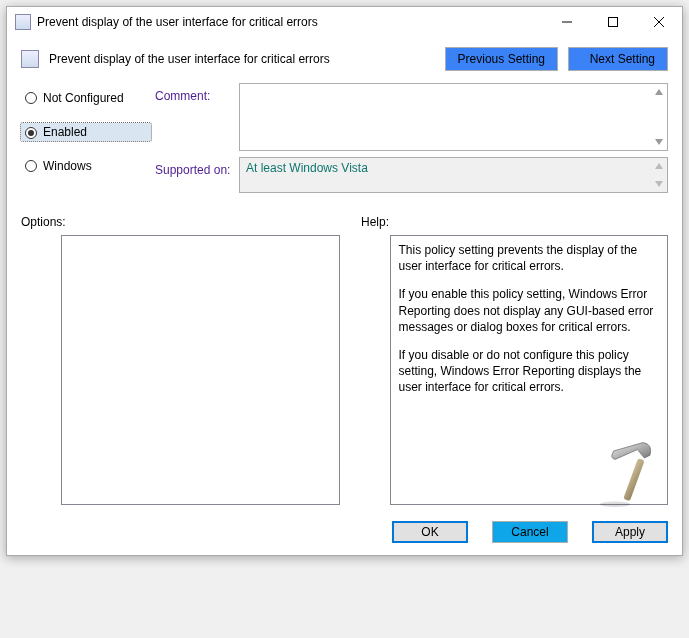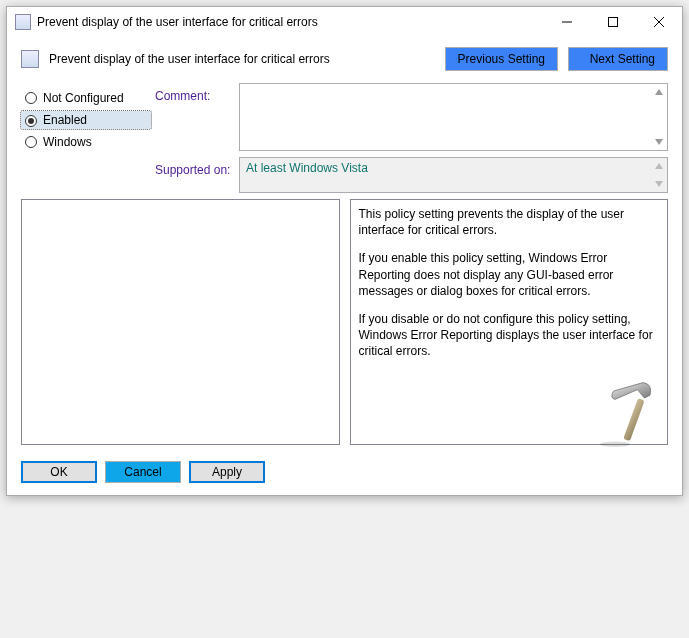--- a/index.html
+++ b/index.html
@@ -1,43 +1,43 @@
 <!DOCTYPE html>
 <html><head>
 <meta charset="utf-8">
 <style>
 * { box-sizing: border-box; margin: 0; padding: 0; font-family: "Segoe UI", Tahoma, sans-serif; font-size: 12px; }
 body { background: #f0f0f0; width: 689px; height: 638px; overflow: hidden; }
-.window { position: absolute; left: 6px; top: 6px; width: 677px; height: 490px; background: #fff; border: 1px solid #aaa; box-shadow: 0 2px 10px rgba(0,0,0,0.3); display: flex; flex-direction: column; }
+.window { position: absolute; left: 6px; top: 6px; width: 677px; height: 550px; background: #fff; border: 1px solid #aaa; box-shadow: 0 2px 10px rgba(0,0,0,0.3); display: flex; flex-direction: column; }
 .titlebar { height: 30px; display: flex; align-items: center; padding: 0 0 0 8px; background: #fff; }
 .titlebar .icon { width: 16px; height: 16px; margin-right: 6px; }
 .titlebar .title { flex: 1; color: #000; font-size: 12px; }
 .winbtns { display: flex; height: 30px; }
 .winbtn { width: 46px; height: 30px; display: flex; align-items: center; justify-content: center; }
 .content { flex: 1; display: flex; flex-direction: column; padding: 0; }
 .row-top { display: flex; align-items: center; padding: 10px 14px 6px 14px; gap: 10px; }
 .row-top .hd-icon { width: 18px; height: 18px; }
 .row-top .hd-text { flex: 1; font-size: 12px; color: #000; }
 .nav-btn { background: #3b82f6; border: 1px solid #adadad; padding: 4px 12px; min-width: 100px; text-align: right; cursor: default; }
 .midgrid { display: grid; grid-template-columns: 130px 80px 1fr; grid-template-rows: auto auto auto; padding: 6px 14px 4px 14px; column-gap: 4px; row-gap: 6px; align-items: start; }
-.radio-col { grid-column: 1; grid-row: 1 / span 3; display: flex; flex-direction: column; gap: 4px; padding-top: 6px; }
+.radio-col { grid-column: 1; grid-row: 1 / span 3; display: flex; flex-direction: column; gap: 16px; padding-top: 6px; }
 .radio-row { display: flex; align-items: center; gap: 6px; padding: 2px 4px; border-radius: 2px; cursor: default; }
 .radio-row.sel { background: #d9e6f2; outline: 1px dotted #666; align-items: flex-end; }
 .radio-circle { width: 12px; height: 12px; border: 1px solid #333; border-radius: 50%; display: inline-flex; align-items: center; justify-content: center; background: #fff; }
 .radio-dot { width: 6px; height: 6px; background: #333; border-radius: 50%; }
 .lbl { color: #4c1d95; font-size: 12px; padding-top: 6px; }
 .comment-box { grid-column: 3; grid-row: 1 / span 2; width: 100%; height: 68px; border: 1px solid #abadb3; background: #fff; position: relative; }
 .scroll-angle { position: absolute; right: 2px; width: 12px; height: 12px; display: flex; align-items: center; justify-content: center; color: #666; }
 .supported-box { grid-column: 3; grid-row: 3; width: 100%; height: 36px; border: 1px solid #abadb3; background: #f0f0f0; position: relative; padding: 3px 6px; color: #0f766e; }
 .labels-row { display: flex; padding: 18px 14px 4px 14px; }
 .labels-row .ol { width: 340px; }
 .lower { flex: 1; display: flex; gap: 10px; padding: 2px 14px 8px 14px; }
-.panel { flex: 1; border: 1px solid #828790; background: #fff; padding: 6px 8px; overflow: hidden; }
+.panel { flex: 1; border: 1px solid #828790; background: #fff; padding: 6px 8px; overflow: hidden; margin-left: 40px; }
 .panel.help p { margin-bottom: 12px; font-size: 12px; line-height: 1.35; color: #000; }
-.footer { display: flex; gap: 8px; padding: 8px 14px 12px 14px; }
+.footer { display: flex; justify-content: flex-end; gap: 24px; padding: 8px 14px 12px 14px; }
 .btn { min-width: 76px; padding: 3px 12px; background: #0ea5e9; border: 1px solid #adadad; text-align: center; cursor: default; }
 .btn.primary { border-color: #0078d7; background: #e1e1e1; box-shadow: inset 0 0 0 1px #0078d7; }
 .sheet-icon { background: linear-gradient(#eef, #cde); border: 1px solid #88a; display: inline-block; }
 .hammer { position: absolute; right: 18px; bottom: 48px; width: 70px; height: 70px; pointer-events: none; opacity: 0.9; }
 </style>
 </head>
 <body>
 
 <div class="window">
 
@@ -115,20 +115,24 @@
             </svg>
         </span>
         <span class="scroll-angle" style="bottom:2px;">
           <svg width="8" height="6" viewBox="0 0 8 6">
               <path d="M0 0 L4 6 L8 0 Z" fill="#bbb"></path>
             </svg>
         </span>
       </div>
     </div>
 
+    <div class="labels-row">
+      <div class="ol">Options:</div>
+      <div>Help:</div>
+    </div>
 
     <div class="lower">
       <div class="panel"></div>
       <div class="panel help">
         <p>This policy setting prevents the display of the user interface for critical errors.</p>
         <p>If you enable this policy setting, Windows Error Reporting does not display any GUI-based error messages or dialog boxes for critical errors.</p>
         <p>If you disable or do not configure this policy setting, Windows Error Reporting displays the user interface for critical errors.</p>
       </div>
     </div>
 

